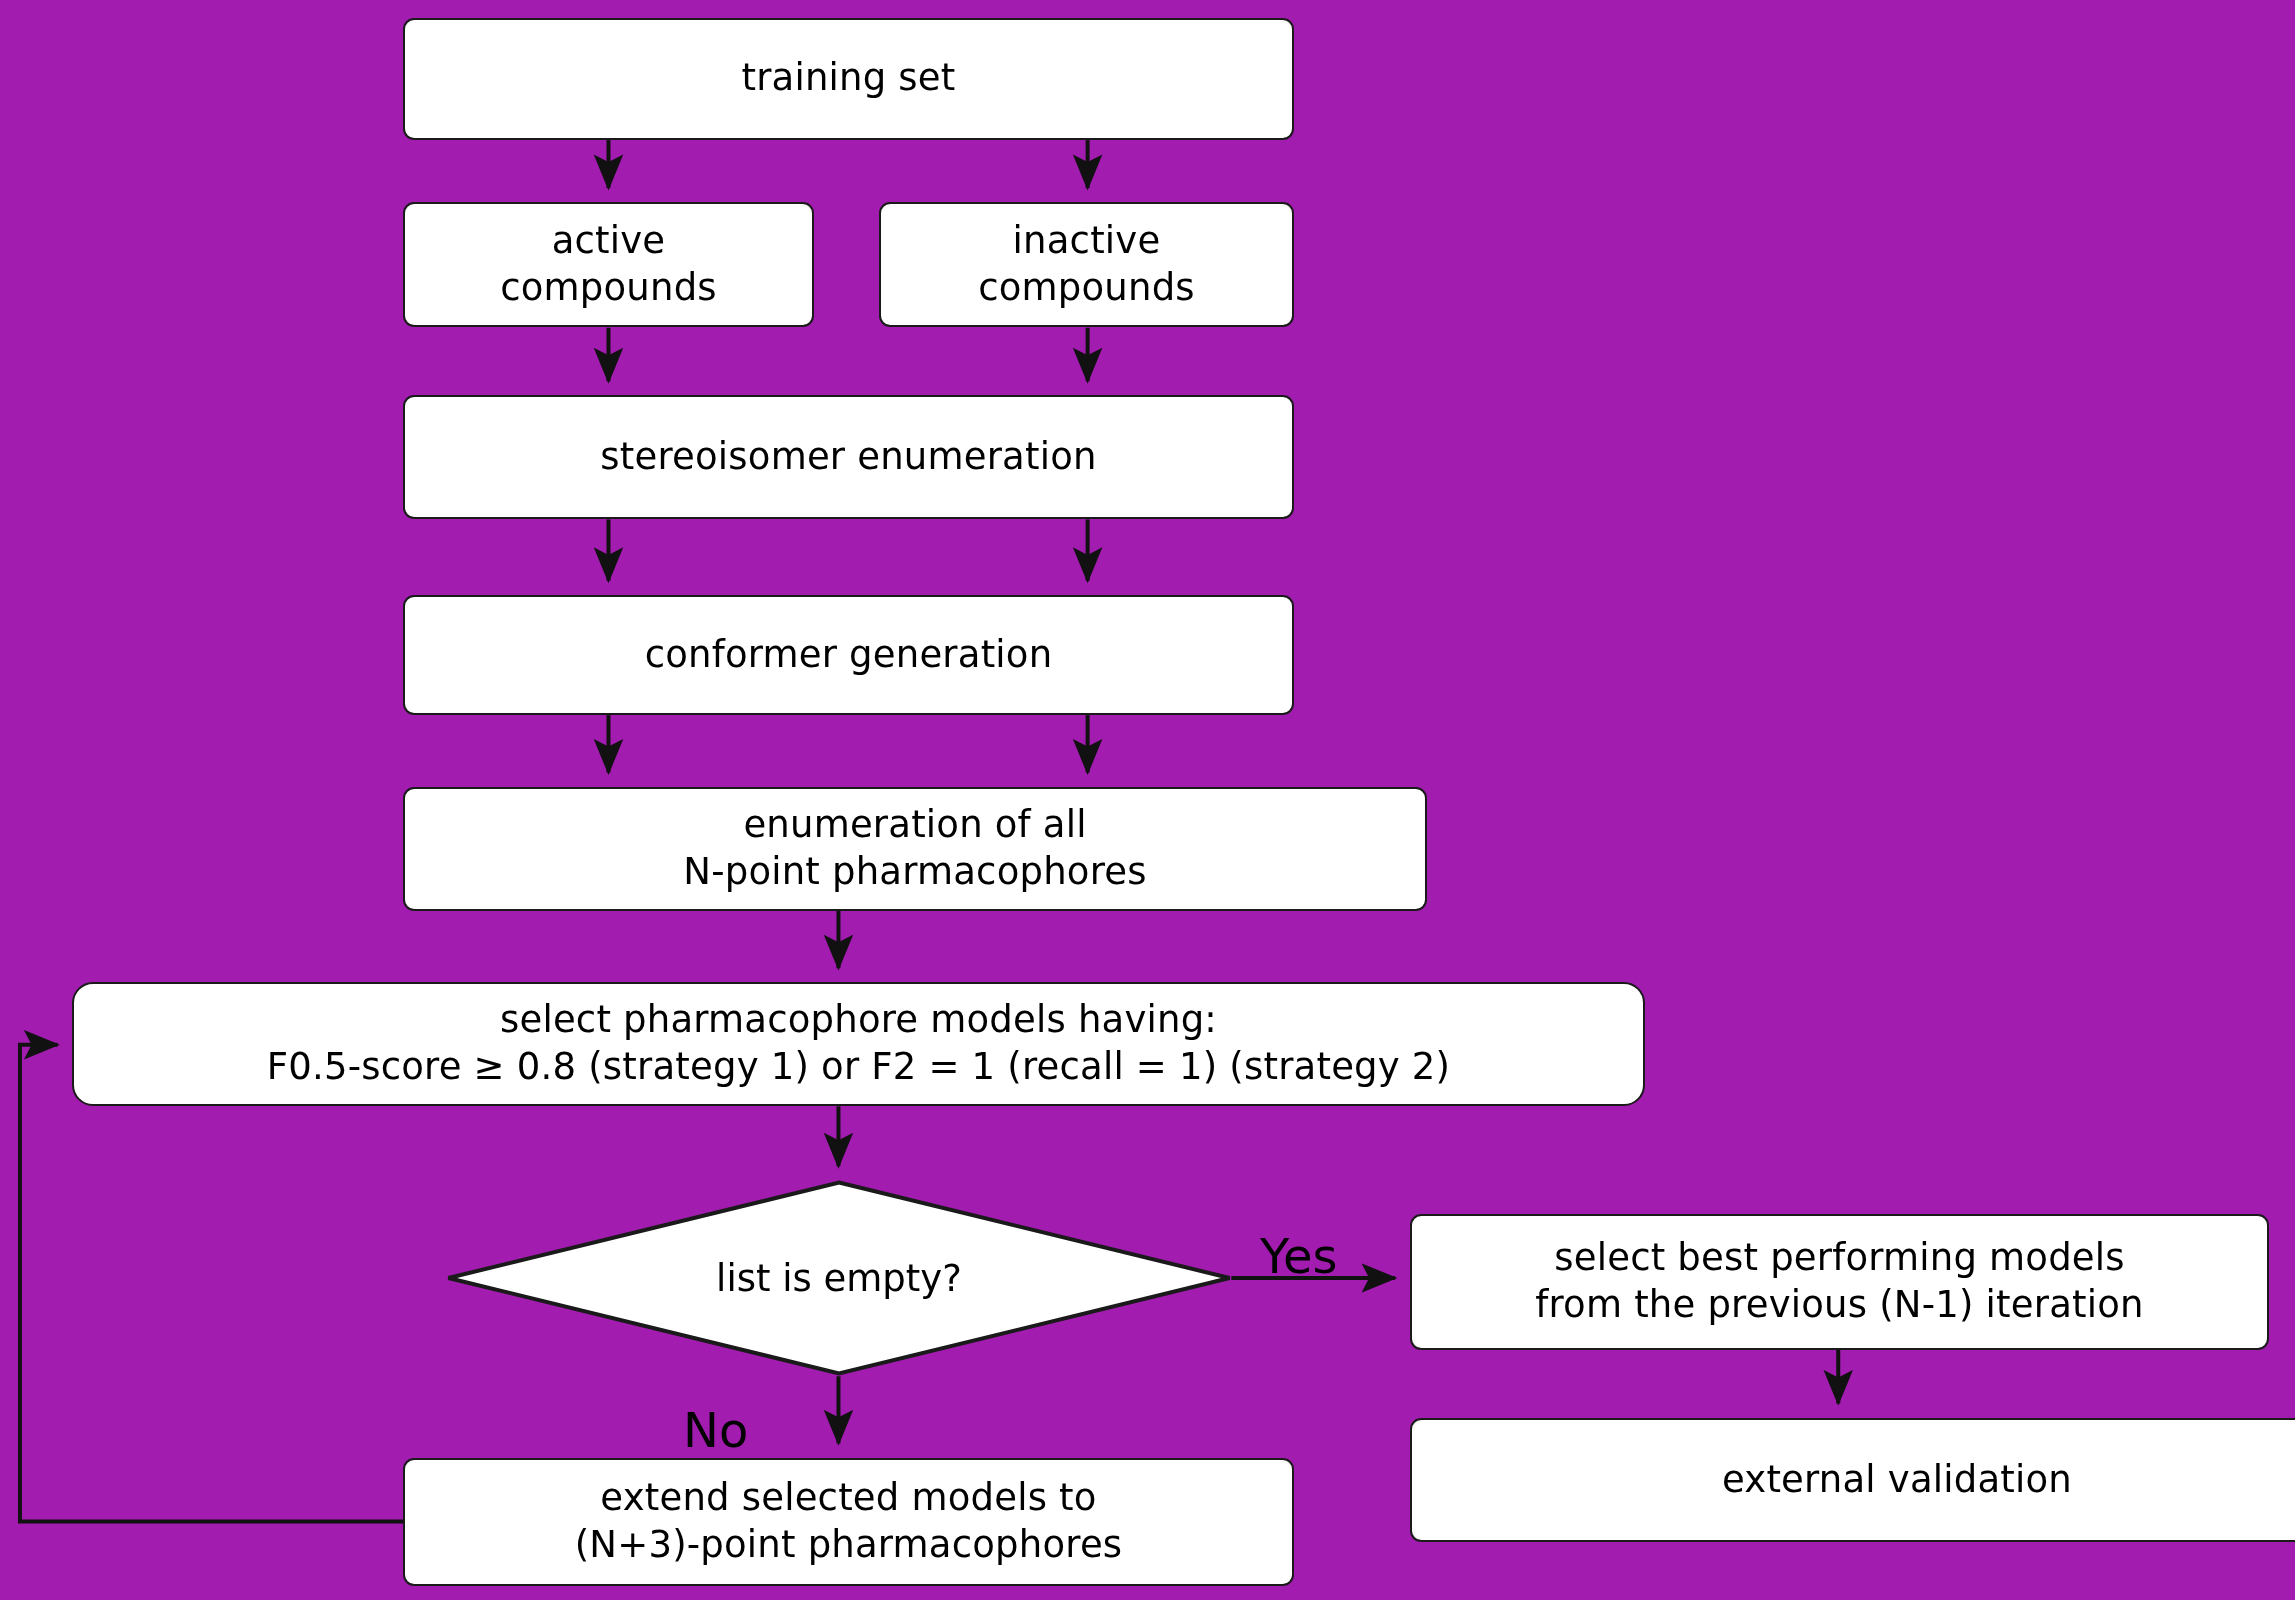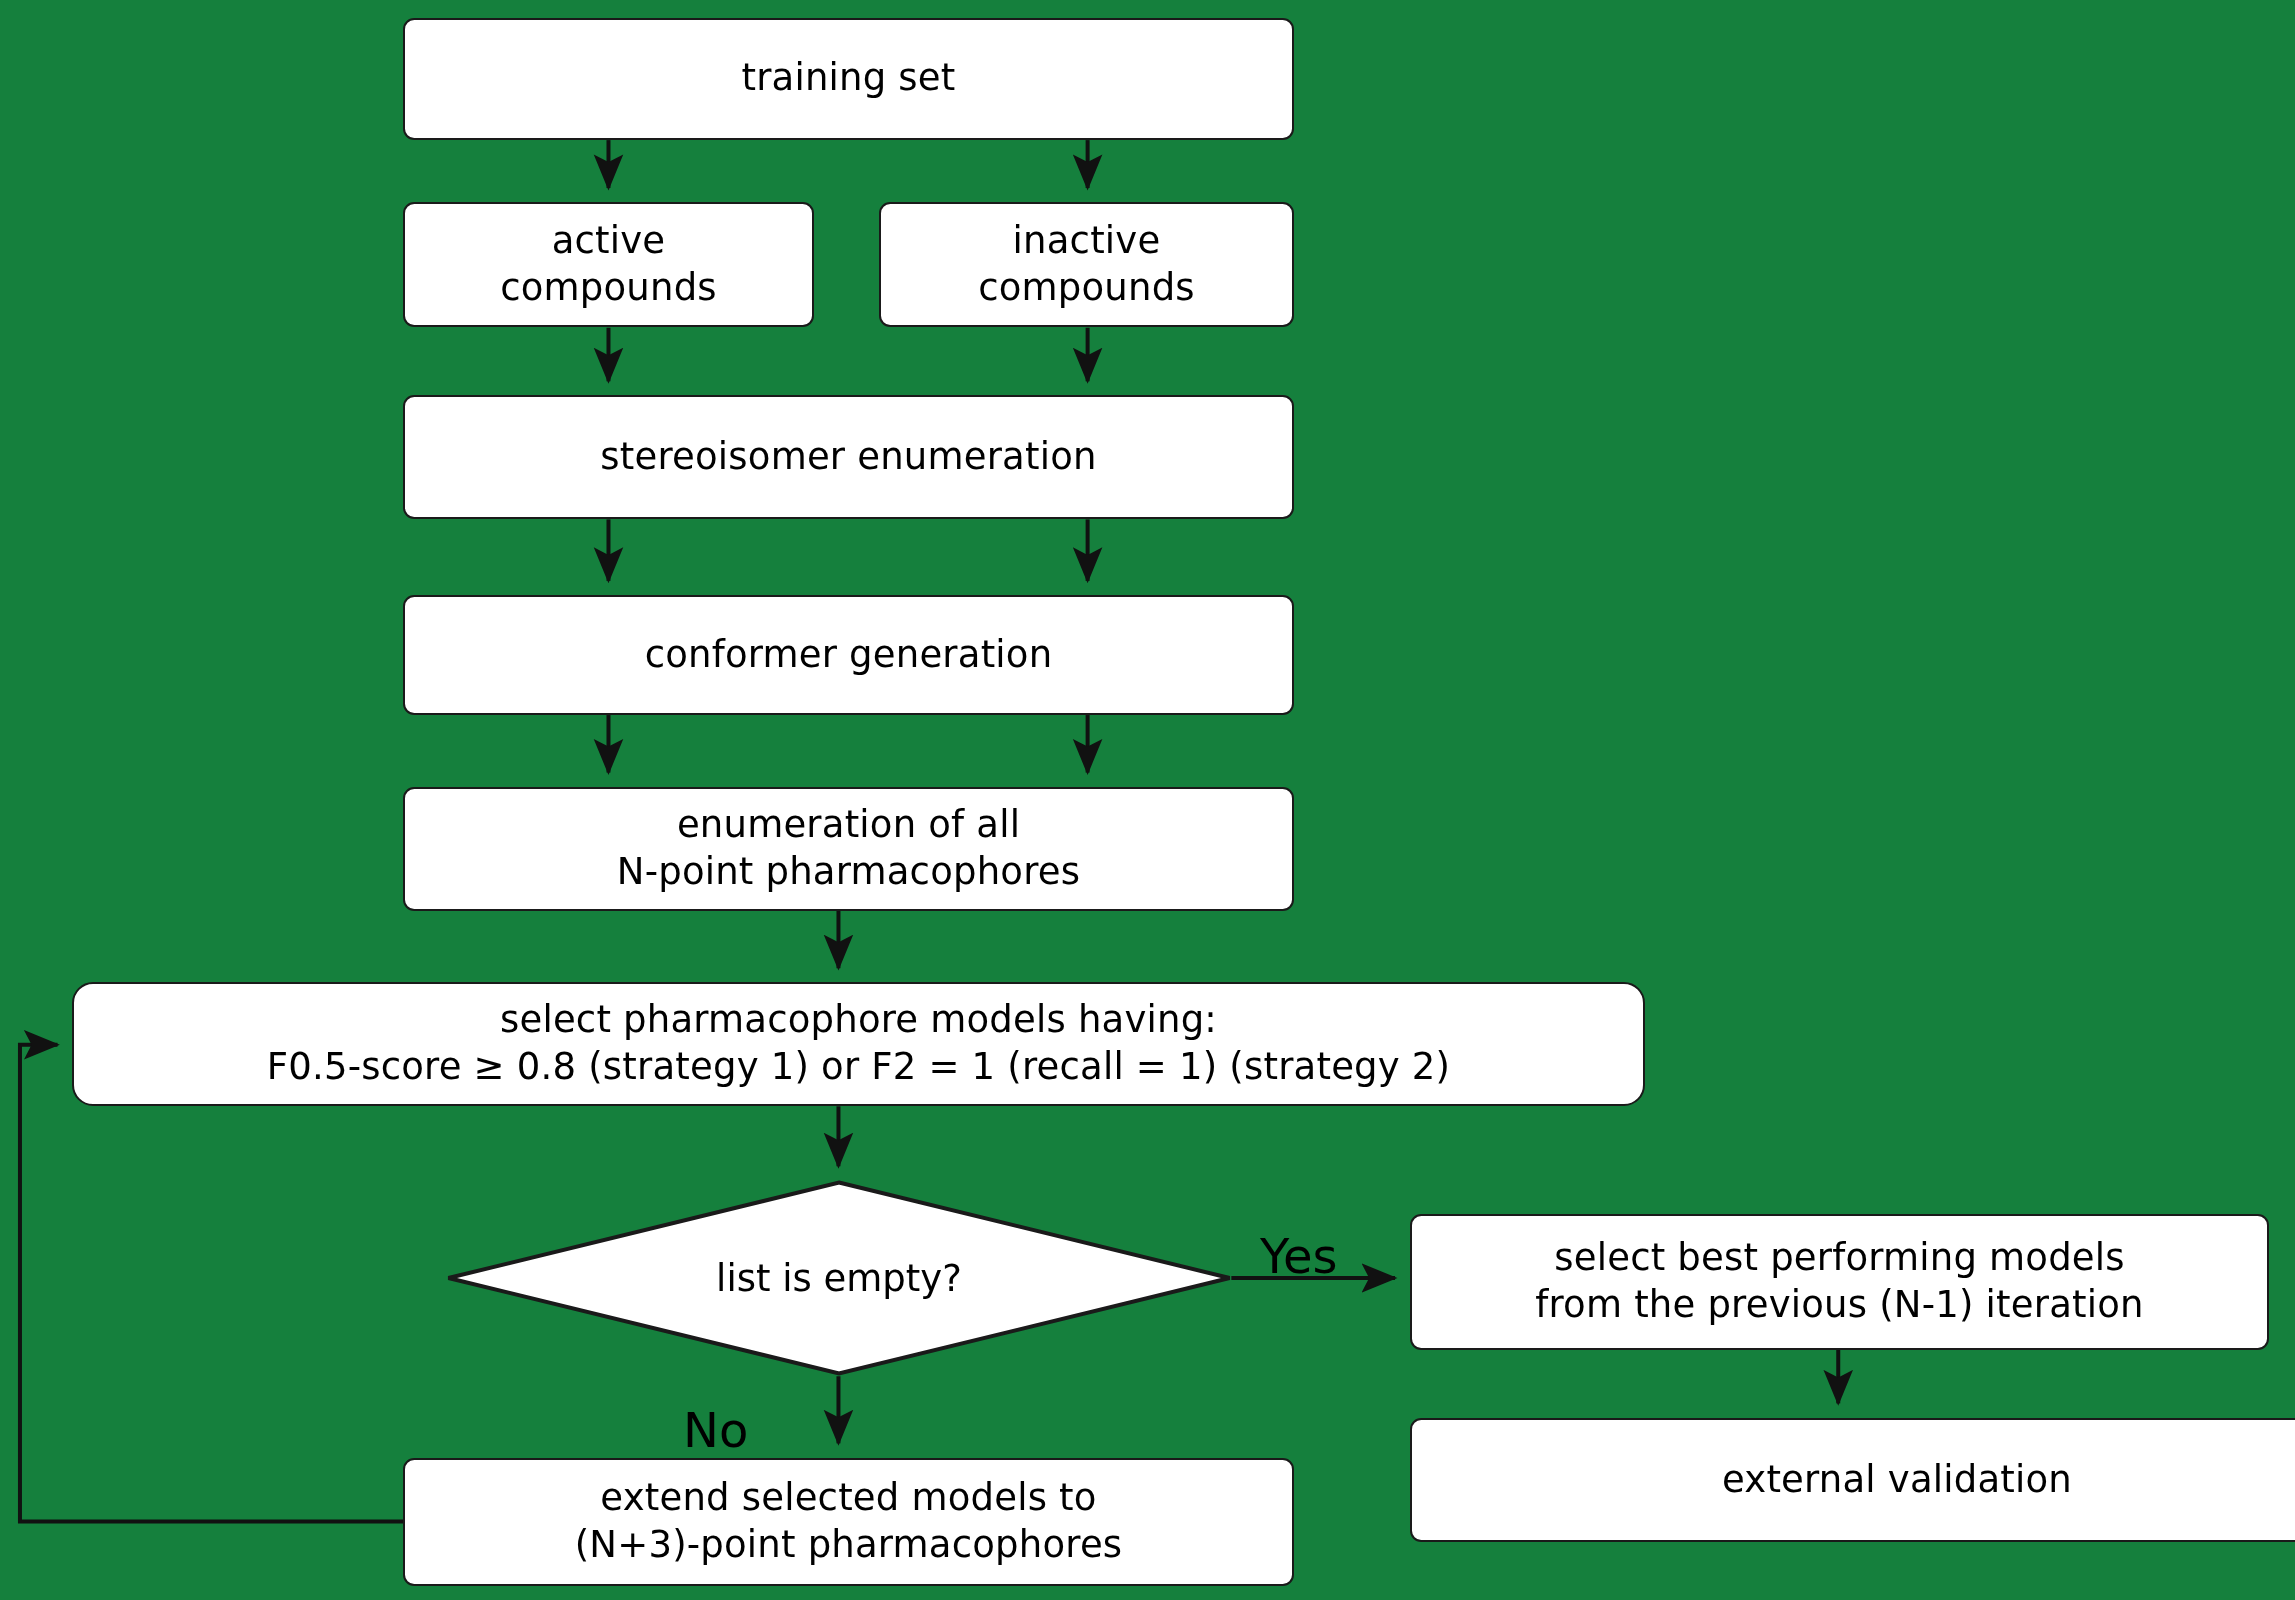--- a/index.html
+++ b/index.html
@@ -8,21 +8,21 @@
     padding: 0;
     background: #ffffff;
   }
   body {
     font-family: "DejaVu Sans", "Liberation Sans", sans-serif;
   }
   #canvas {
     position: relative;
     width: 2295px;
     height: 1601px;
-    background: #15803d;
+    background: #a21caf;
     overflow: hidden;
   }
   #edges {
     position: absolute;
     left: 0;
     top: 0;
     width: 2295px;
     height: 1601px;
     pointer-events: none;
   }
@@ -135,21 +135,21 @@
   </div>
 
   <div class="node" style="left:403px; top:395px; width:891px; height:124px;">
     <div class="lines">stereoisomer enumeration</div>
   </div>
 
   <div class="node" style="left:403px; top:595px; width:891px; height:120px;">
     <div class="lines">conformer generation</div>
   </div>
 
-  <div class="node" style="left:403px; top:787px; width:891px; height:124px;">
+  <div class="node" style="left:403px; top:787px; width:1024px; height:124px;">
     <div class="lines">enumeration of all
 N-point pharmacophores</div>
   </div>
 
   <div class="node" style="left:72px; top:982px; width:1573px; height:124px;border-radius:21px;">
     <div class="lines">select pharmacophore models having:
 F0.5-score ≥ 0.8 (strategy 1) or F2 = 1 (recall = 1) (strategy 2)</div>
   </div>
 
   <div class="decision" style="left:446px; top:1180px; width:786px; height:196px;">

